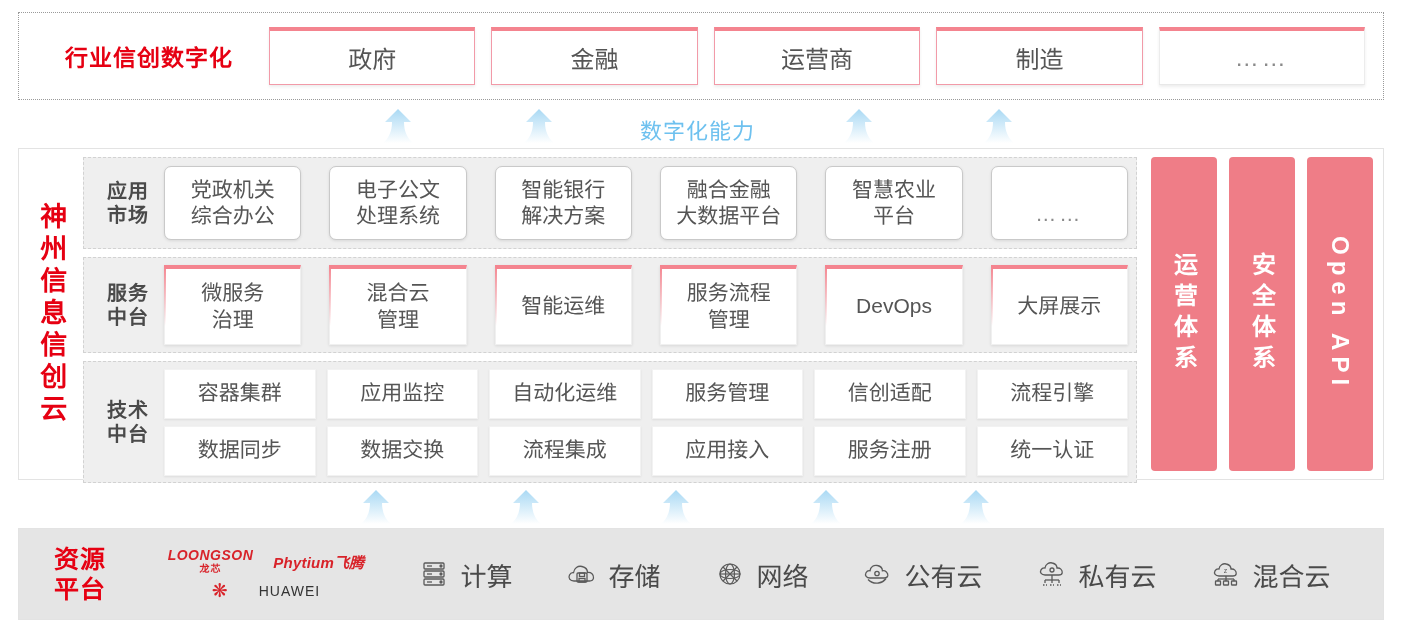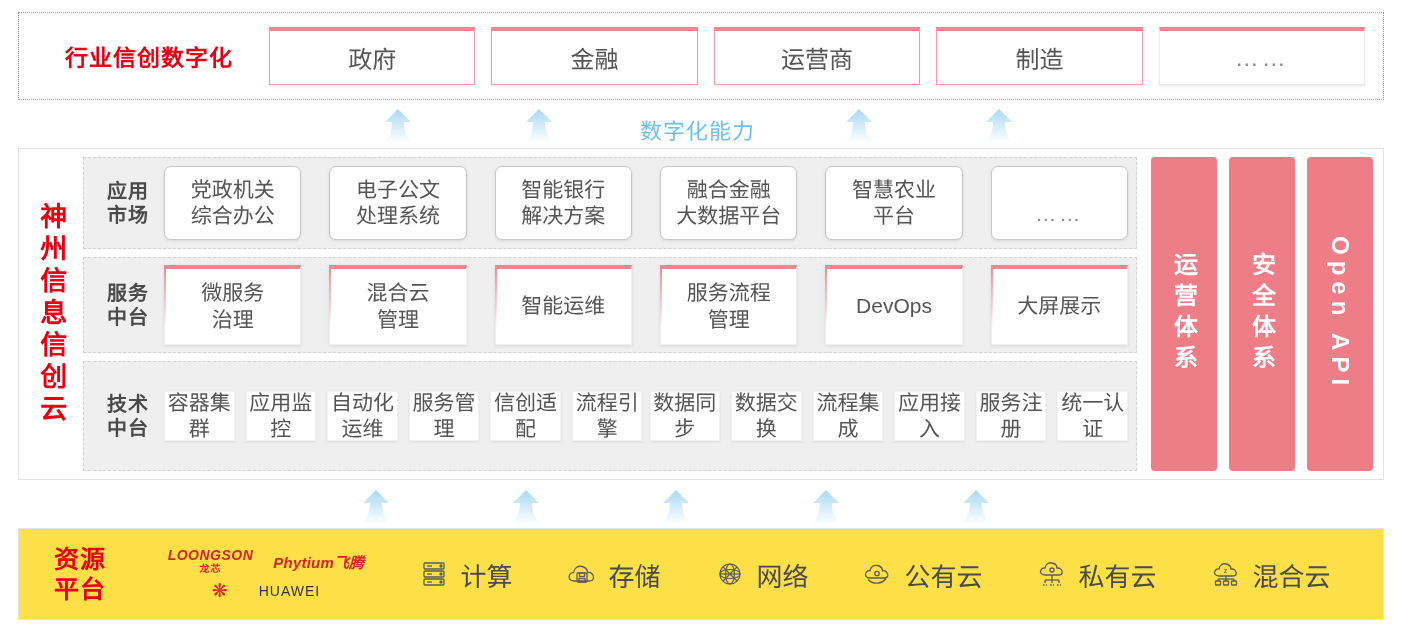--- a/index.html
+++ b/index.html
@@ -90,21 +90,21 @@
   .layer-app{height:92px;}
   .layer-svc{height:96px;}
   .layer-tech{height:122px;}
   .layer-label{
     width:72px;flex:none;text-align:center;
     font-weight:bold;font-size:20px;color:#4a4a4a;
     line-height:1.2;
     letter-spacing:1px;
   }
   .layer-cells{flex:1;display:flex;gap:28px;min-width:0;}
-  .layer-cells.stack{gap:7px;}
+  .layer-cells.stack{flex-direction:column;gap:7px;}
   .cell-row{display:flex;gap:11px;flex:1;min-width:0;}
 
   .cell{
     flex:1;min-width:0;
     background:#fff;
     display:flex;align-items:center;justify-content:center;
     text-align:center;
     font-size:21px;color:#555;
     line-height:1.25;
     box-sizing:border-box;
@@ -154,21 +154,21 @@
     padding:10px 0;
   }
   .pillar-api{
     font-weight:bold;letter-spacing:6px;
     text-transform:none;
   }
 
   
   .resource-panel{
     position:absolute;left:18px;top:528px;width:1366px;height:92px;
-    border:1px solid #e3e3e3;background:#fde047;
+    border:1px solid #e3e3e3;background:#e5e5e5;
     box-sizing:border-box;
     display:flex;align-items:center;
   }
   .resource-title{
     width:122px;flex:none;text-align:center;
     color:#e60012;font-weight:bold;font-size:25px;line-height:1.22;
     letter-spacing:1px;
   }
   .vendor-logos{
     flex:none;width:250px;

